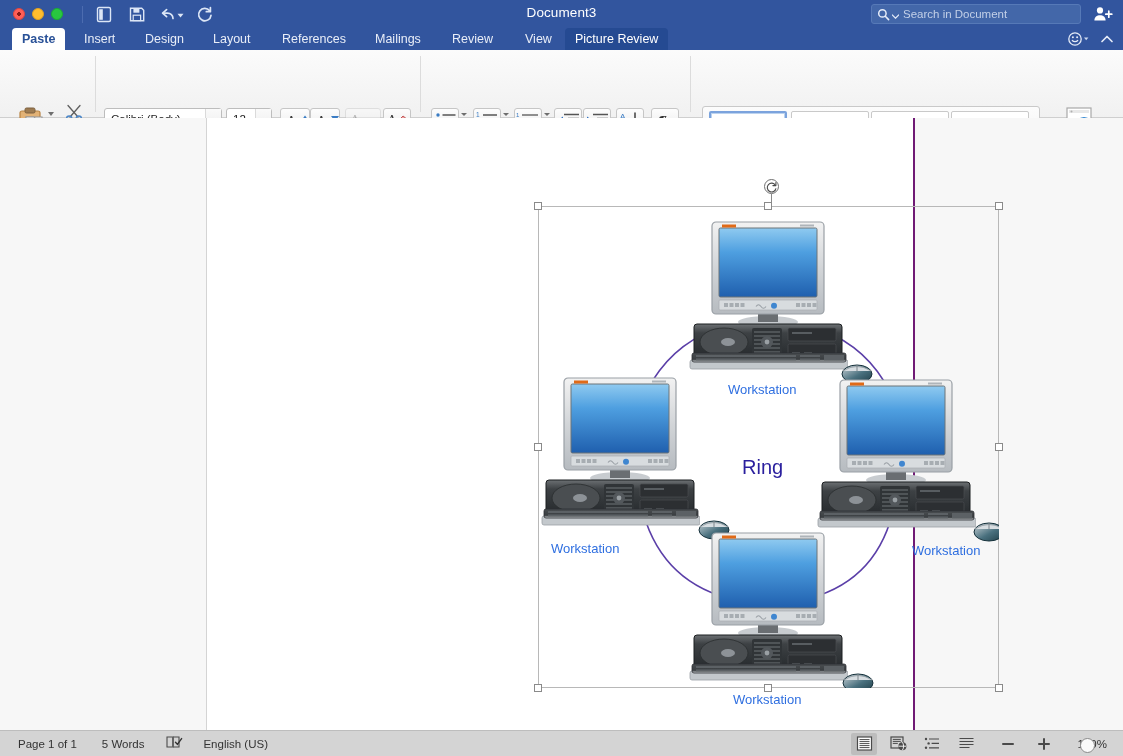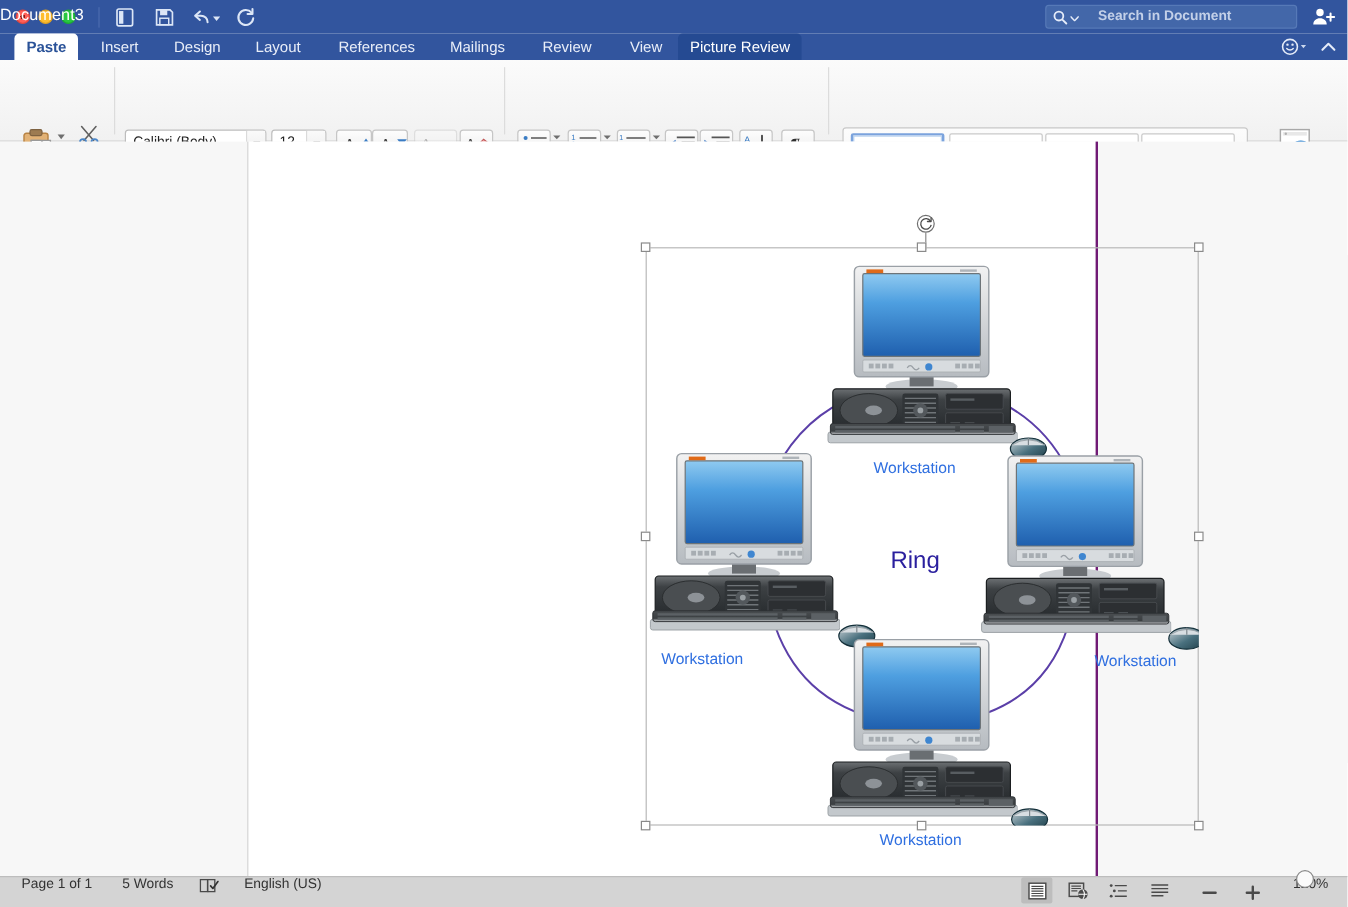--- a/index.html
+++ b/index.html
@@ -22,29 +22,29 @@
   .dot.yel{background:#ffbd2e;border:1px solid #dfa123;}
   .dot.grn{background:#28c840;border:1px solid #1dab33;}
   .dot-inner{display:block;width:100%;height:100%;border-radius:50%;}
   .dot.red .dot-inner{background:radial-gradient(circle at 50% 50%, #8b1a14 0 2px, transparent 2px);}
 
   .tb-sep { position:absolute; top:6px; width:1px; height:17px; background:#4c6cb0; }
   .tb-icon { position:absolute; top:6px; width:18px; height:17px; cursor:default; }
   .tb-icon svg { display:block; }
 
   .doctitle {
-    position:absolute; left:0; top:5px; width:1123px; text-align:left;
+    position:absolute; left:0; top:5px; width:1123px; text-align:center;
     color:#ffffff; font-size:13.5px; letter-spacing:.1px;
   }
   .searchbox {
     position:absolute; right:42px; top:4px; width:210px; height:20px;
     background:#4367a9; border:1px solid #5679b7; border-radius:3px;
     display:flex; align-items:center; padding-left:5px;
   }
-  .searchbox .ph { color:#c3d0e8; font-size:11.5px; margin-left:16px;font-weight:bold; }
+  .searchbox .ph { color:#c3d0e8; font-size:11.5px; margin-left:4px; }
   .addperson { position:absolute; right:10px; top:5px; width:20px; height:18px; }
 
   
   .tabstrip {
     position:absolute; left:0; top:28px; width:1123px; height:22px;
     background:#32559e;
   }
   .tab {
     position:absolute; top:0; height:22px; line-height:22px;
     font-size:12.5px; color:#e9eef8; padding:0 10px; border-radius:4px 4px 0 0;
@@ -145,21 +145,21 @@
   }
   .ringlabel {
     position:absolute; font-size:20px; color:#2a1f9e;
     font-family:"Liberation Sans", sans-serif; white-space:nowrap;
   }
 
   
   .statusbar {
     position:absolute; left:0; top:730px; width:1123px; height:26px;
     background:#d4d4d4; border-top:1px solid #bdbdbd;
-    display:flex; 
+    display:flex; align-items:center;
   }
   .sb-text { font-size:11.5px; color:#333; }
   .sb-btn { width:26px; height:22px; display:flex; align-items:center; justify-content:center; }
   .sb-btn.on { background:#bdbdbd; border-radius:2px; }
   .zoom-track { position:relative; width:125px; height:4px; background:#9a9a9a; border-radius:2px; }
   .zoom-knob { position:absolute; left:55px; top:-6px; width:15px; height:15px;
                background:#fafafa; border:1px solid #8a8a8a; border-radius:50%; }
 </style>
 </head>
 <body>

